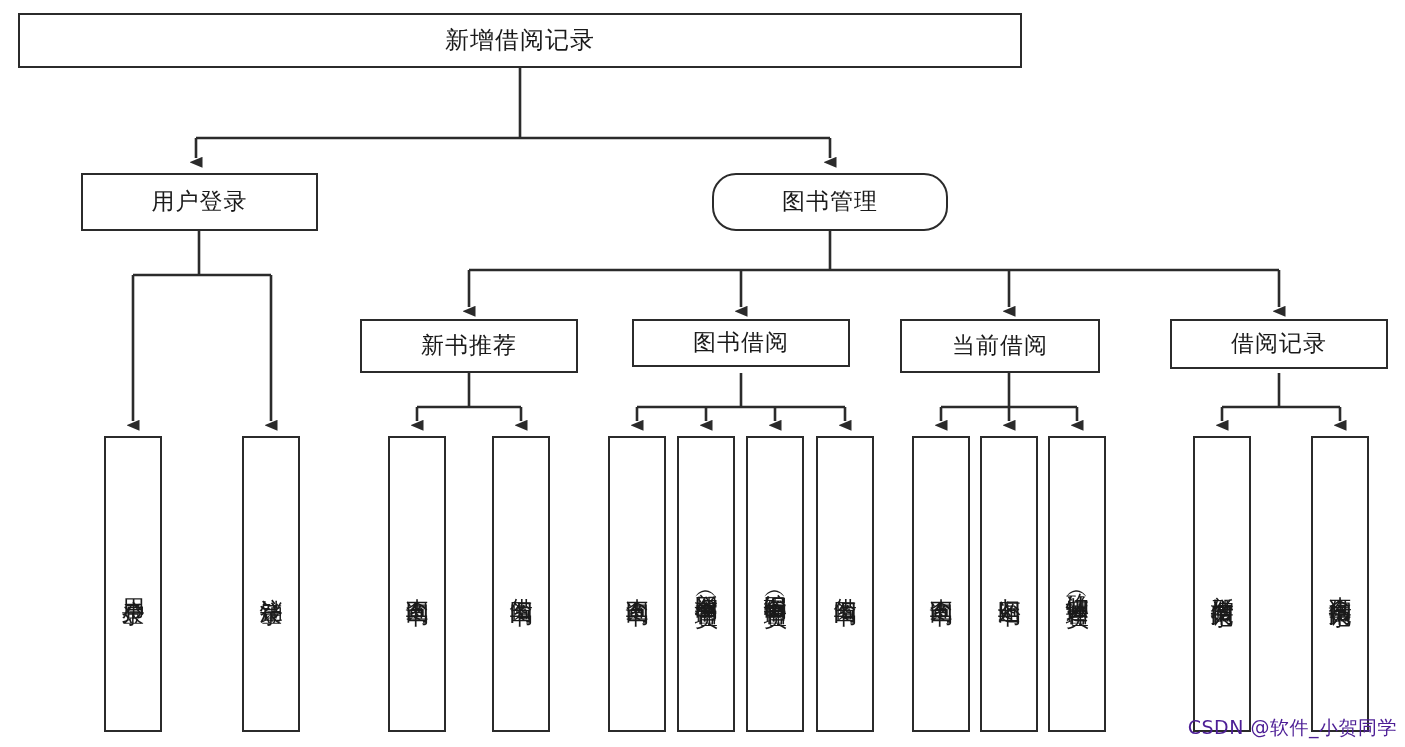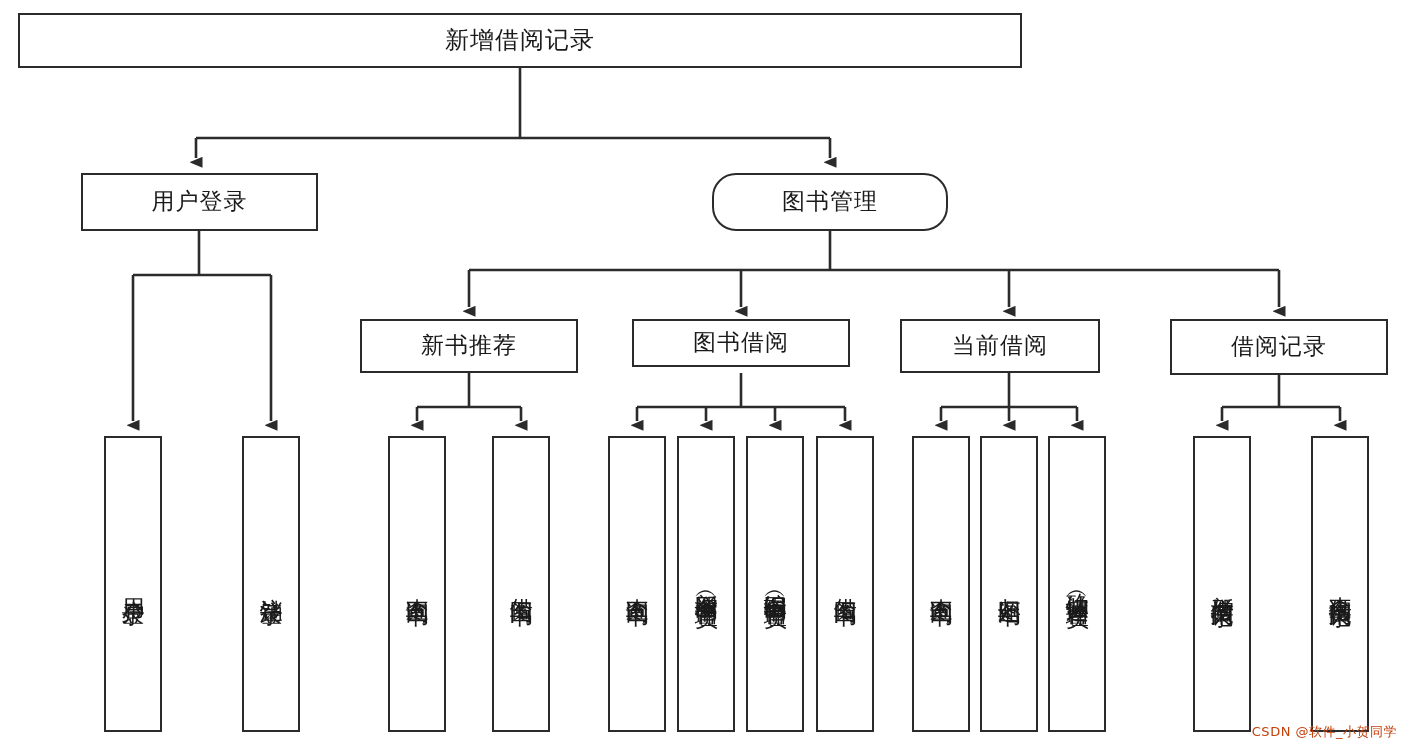--- a/index.html
+++ b/index.html
@@ -57,22 +57,22 @@
     line-height: 1.28;
     letter-spacing: 2px;
     text-align: center;
     max-height: 100%;
     color: #1a1a1a;
   }
   .watermark {
     position: absolute;
     right: 8px;
     bottom: 6px;
-    font-size: 13px;
-    color: #c2410c;
+    font-size: 19px;
+    color: #4c1d95;
     letter-spacing: 0.5px;
     white-space: nowrap;
     z-index: 5;
     margin-top: 20px;
   }
 </style>
 </head>
 <body>
 
 <div id="diagram-root">
@@ -140,21 +140,21 @@
 
   <div class="node node-h" style="left:360px; top:319px; width:218px; height:54px;">
     <span>新书推荐</span>
   </div>
   <div class="node node-h" style="left:632px; top:319px; width:218px; height:48px;">
     <span>图书借阅</span>
   </div>
   <div class="node node-h" style="left:900px; top:319px; width:200px; height:54px;">
     <span>当前借阅</span>
   </div>
-  <div class="node node-h" style="left:1170px; top:319px; width:218px; height:56px;text-align:right;">
+  <div class="node node-h" style="left:1170px; top:319px; width:218px; height:50px;text-align:right;">
     <span>借阅记录</span>
   </div>
 
   <div class="node node-leaf" style="left:104px; top:436px; width:58px; height:296px;">
     <span class="vtext">用户登录</span>
   </div>
   <div class="node node-leaf" style="left:242px; top:436px; width:58px; height:296px;">
     <span class="vtext">注销登录</span>
   </div>
 

